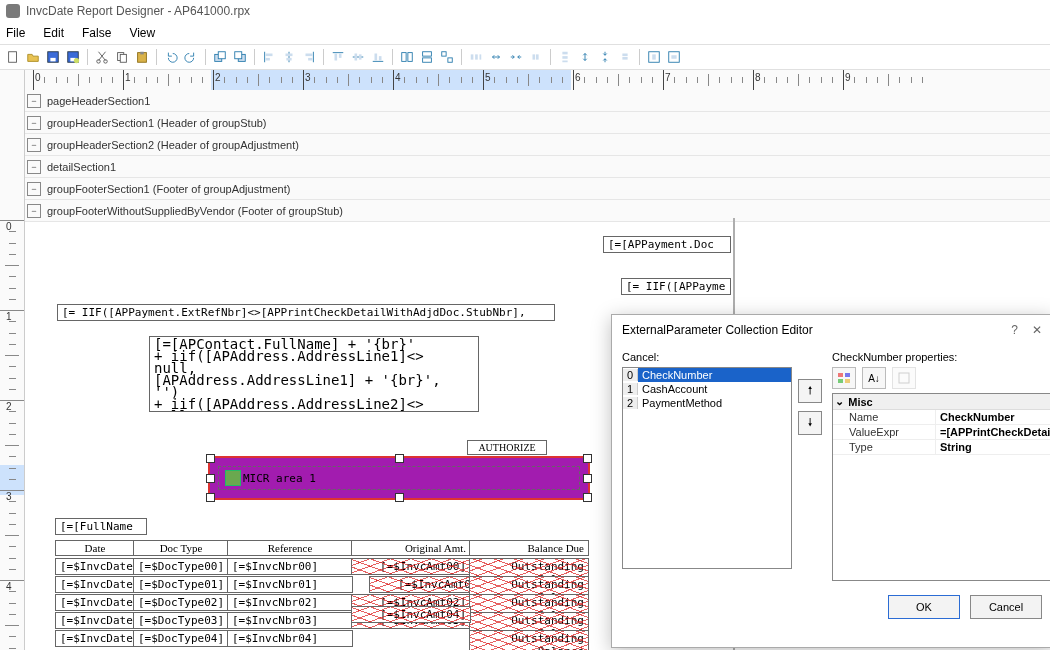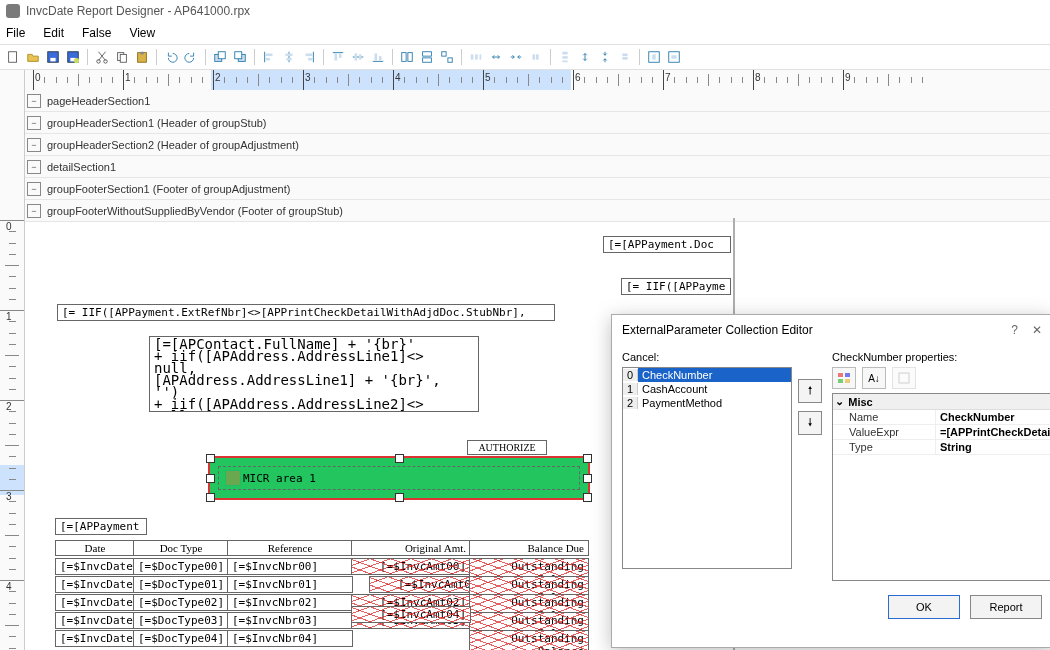--- a/index.html
+++ b/index.html
@@ -33,21 +33,21 @@
 .dotgrid{position:absolute;inset:0;
   background-image:radial-gradient(#bbb .6px,transparent .6px);
   background-size:6px 6px}
 .page-edge{position:absolute;top:0;bottom:0;left:708px;width:2px;background:#aeaeae}
 .field{position:absolute;border:1px solid #666;background:#fff;padding:1px 4px;font-family:Consolas,monospace;font-size:11px;white-space:nowrap;overflow:hidden}
 .lab{position:absolute;background:#fff;border:1px solid #666;padding:1px 4px;font-size:11px;font-family:"Segoe UI";text-align:center;overflow:hidden}
 .redcell{position:absolute;border:1px solid #666;background:#fff;padding:1px 4px;font-family:Consolas,monospace;font-size:11px;overflow:hidden;text-align:right}
 .redcell::after{content:"";position:absolute;inset:0;background:
   repeating-linear-gradient(20deg,transparent 0 6px,rgba(220,30,30,.7) 6px 7px),
   repeating-linear-gradient(-20deg,transparent 0 6px,rgba(220,30,30,.7) 6px 7px)}
-.micr-box{position:absolute;border:2px solid #d33;background:#22c55e}
+.micr-box{position:absolute;border:2px solid #d33;background:#a21caf}
 .micr-inner{position:absolute;border:1px dashed #666;display:flex;align-items:center;padding-left:24px;font-family:Consolas,monospace}
 .handle{position:absolute;width:7px;height:7px;background:#fff;border:1px solid #333}
 .micr-icon{position:absolute;left:6px;width:14px;height:14px;background:#6aa84f;border:1px solid #2b6; top:3px}
 .dialog{position:absolute;left:611px;top:314px;width:440px;height:332px;background:#fff;border:1px solid #aaa;box-shadow:0 4px 18px rgba(0,0,0,.25)}
 .dlg-title{height:30px;display:flex;align-items:center;justify-content:space-between;padding:0 10px;font-size:12px}
 .dlg-title .r{display:flex;gap:14px;color:#666}
 .dlg-title .x{cursor:default}
 .dlg-body{display:flex;padding:6px 10px 4px 10px;gap:10px;height:230px}
 .col{display:flex;flex-direction:column}
 .col .hdr{font-size:11px;margin-bottom:4px}
@@ -482,21 +482,21 @@
           <div class="handle" style="left:-4px;top:-4px"></div>
           <div class="handle" style="left:50%;top:-4px;margin-left:-4px"></div>
           <div class="handle" style="right:-4px;top:-4px"></div>
           <div class="handle" style="left:-4px;top:50%;margin-top:-4px"></div>
           <div class="handle" style="right:-4px;top:50%;margin-top:-4px"></div>
           <div class="handle" style="left:-4px;bottom:-4px"></div>
           <div class="handle" style="left:50%;bottom:-4px;margin-left:-4px"></div>
           <div class="handle" style="right:-4px;bottom:-4px"></div>
         </div>
 
-        <div class="field" style="left:30px;top:300px;width:82px">[=[APPayment</div>
+        <div class="field" style="left:30px;top:300px;width:82px">[=[FullName</div>
 
         <div class="lab" style="left:30px;top:322px;width:70px">Date</div>
         <div class="lab" style="left:108px;top:322px;width:86px">Doc Type</div>
         <div class="lab" style="left:202px;top:322px;width:116px">Reference</div>
         <div class="lab" style="left:326px;top:322px;width:110px;text-align:right">Original Amt.</div>
         <div class="lab" style="left:444px;top:322px;width:110px;text-align:right">Balance Due</div>
 
         <div class="field" style="left:30px;top:340px;width:70px">[=$InvcDate</div>
         <div class="field" style="left:108px;top:340px;width:86px">[=$DocType00]</div>
         <div class="field" style="left:202px;top:340px;width:116px">[=$InvcNbr00]</div>
@@ -602,18 +602,18 @@
           <div class="prow">
               <div class="k">Type</div>
               <div class="v">String</div>
             </div>
         </div>
       </div>
     </div>
     <div class="dlg-btnrow" style="justify-content:flex-end;padding-top:10px">
       <div class="r">
         <div class="btn primary">OK</div>
-        <div class="btn">Report</div>
+        <div class="btn">Cancel</div>
       </div>
     </div>
   </div>
 
 </div>
 
 </body></html>

